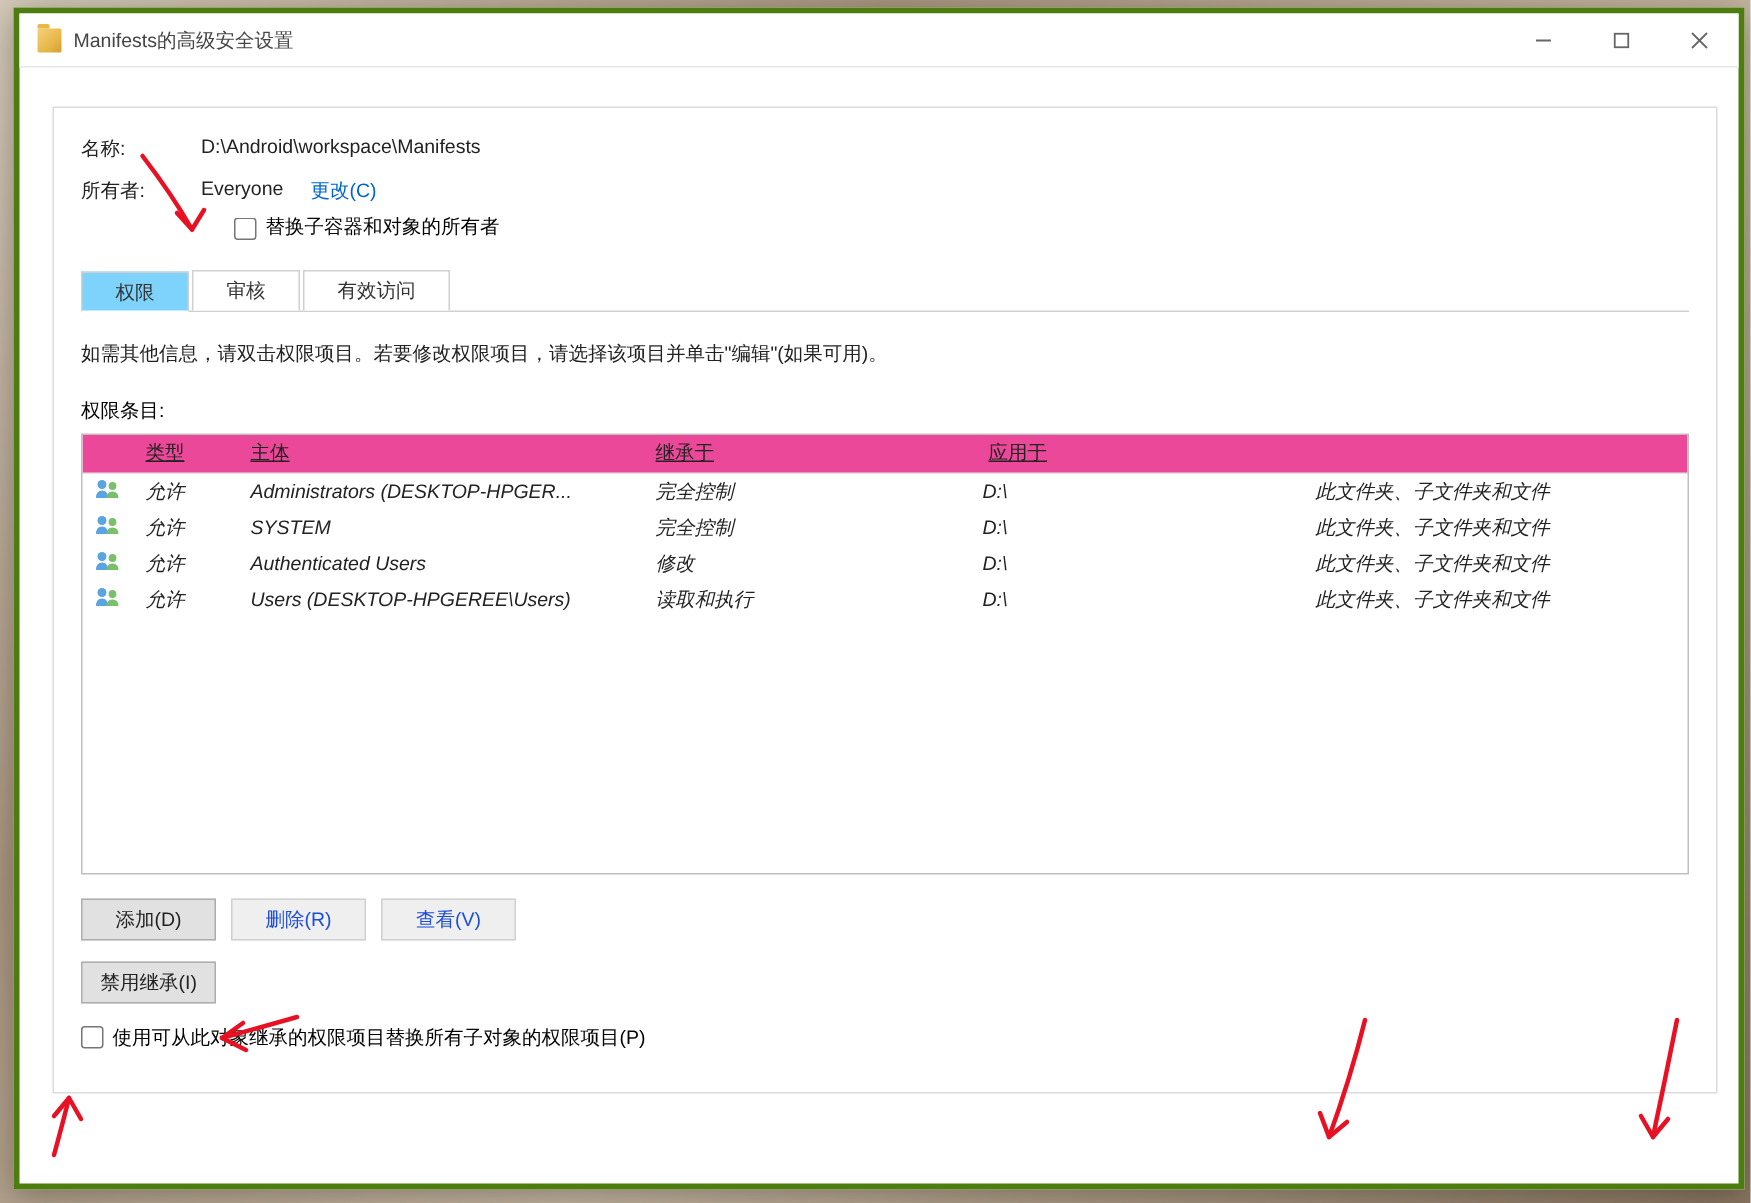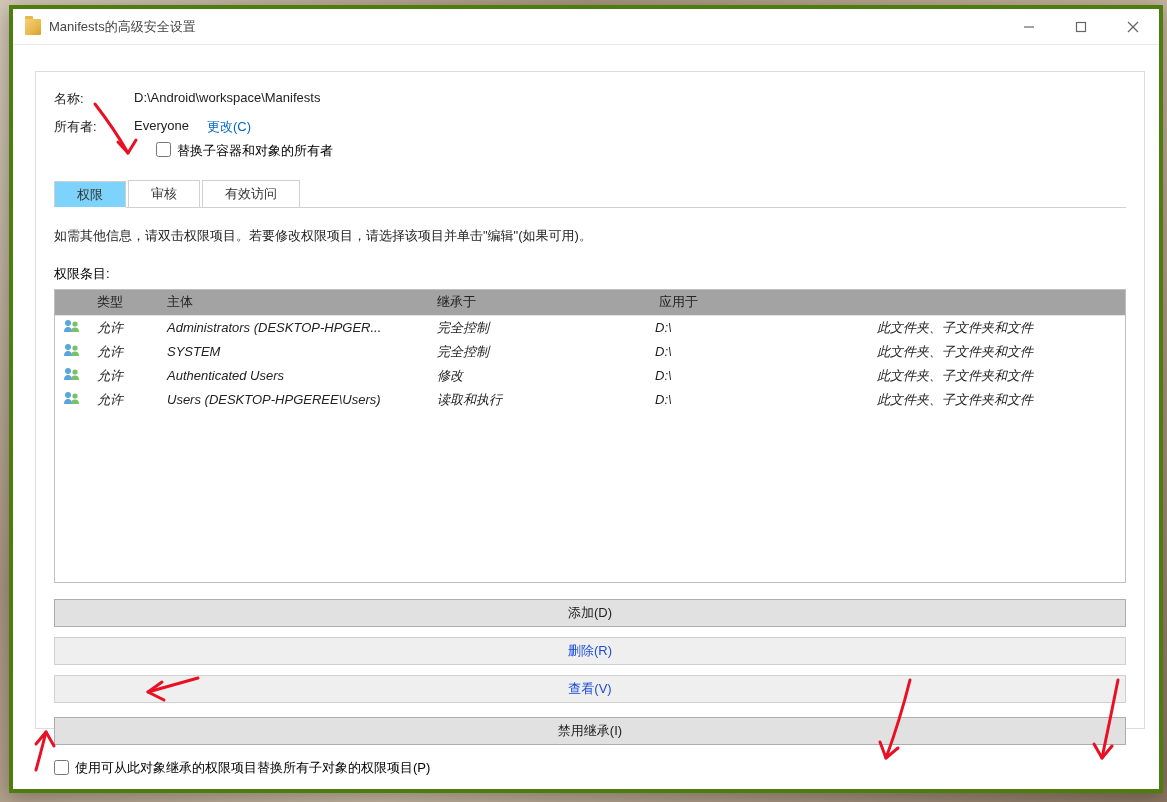--- a/index.html
+++ b/index.html
@@ -52,21 +52,21 @@
     background: #fff;
     border: 1px solid #dcdcdc;
     padding: 18px 18px 14px 18px;
   }
 
   .row { display: flex; align-items: flex-start; margin-bottom: 10px; }
   .label { width: 80px; color: #222; }
   .value { color: #222; }
   .link { color: #0066cc; cursor: pointer; margin-left: 18px; }
   .owner-row { margin-bottom: 6px; }
-  .checkbox-row { margin-left: 102px; margin-top: 6px; display: flex; align-items: flex-start; gap: 6px; }
+  .checkbox-row { margin-left: 102px; margin-top: 6px; display: flex; align-items: flex-end; gap: 6px; }
   input[type=checkbox] { width:15px; height:15px; }
 
   .tabs {
     margin-top: 20px;
     border-bottom: 1px solid #d0d0d0;
     display: flex;
     height: 28px;
   }
   .tab {
     padding: 4px 22px;
@@ -97,21 +97,22 @@
     overflow: auto;
     background: #fff;
   }
   .lv-header {
     display: flex;
     height: 26px;
     align-items: center;
     border-bottom: 1px solid #e4e4e4;
     font-size: 13px;
     color: #222;
-    background: #a3a3a3;
+    background: #ec4899;
+    text-decoration: underline;
   }
   .lv-header > div, .lv-row > div {
     padding: 0 8px;
     overflow: hidden; text-overflow: ellipsis; white-space: nowrap;
   }
   .col-icon { width: 34px; flex: 0 0 34px; }
   .col-type { width: 70px; flex: 0 0 70px; }
   .col-principal { width: 270px; flex: 0 0 270px; }
   .col-access { width: 218px; flex: 0 0 218px; }
   .col-inherited { width: 222px; flex: 0 0 222px; }
@@ -119,21 +120,21 @@
 
   .lv-row {
     display: flex; height: 24px; align-items: center;
     font-size: 13px; color: #222; font-style: italic;
   }
   .lv-row .rowicon {
     width:18px; height:16px; position: relative;
   }
   .rowicon svg { width:18px; height:16px; }
 
-  .btnrow { display: flex; gap: 10px; margin-top: 16px; flex-direction: column; }
+  .btnrow { display: flex; gap: 10px; margin-top: 16px; }
   .btn {
     min-width: 90px; height: 28px;
     border: 1px solid #adadad;
     background: #e1e1e1;
     display: inline-flex; align-items: center; justify-content: center;
     padding: 0 12px; cursor: pointer;
     font-size: 13px; color: #222;
     font-family: inherit;
   }
   .btn:disabled, .btn.disabled {

